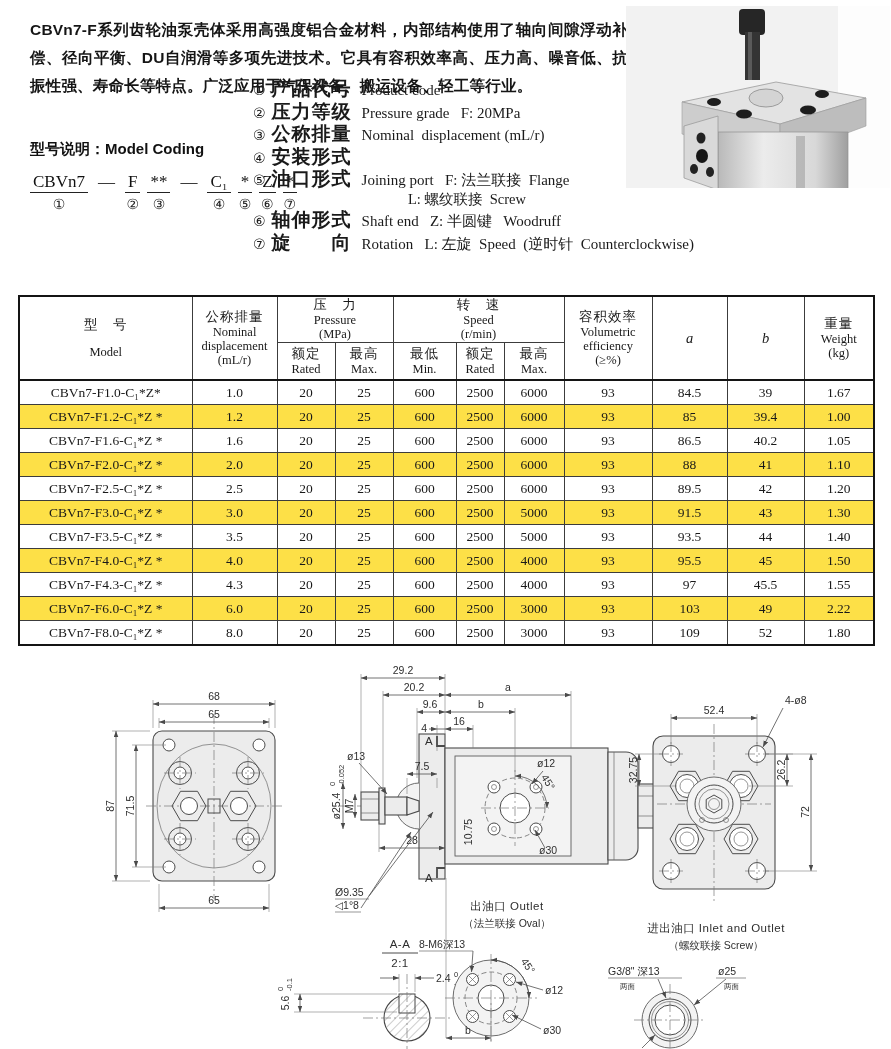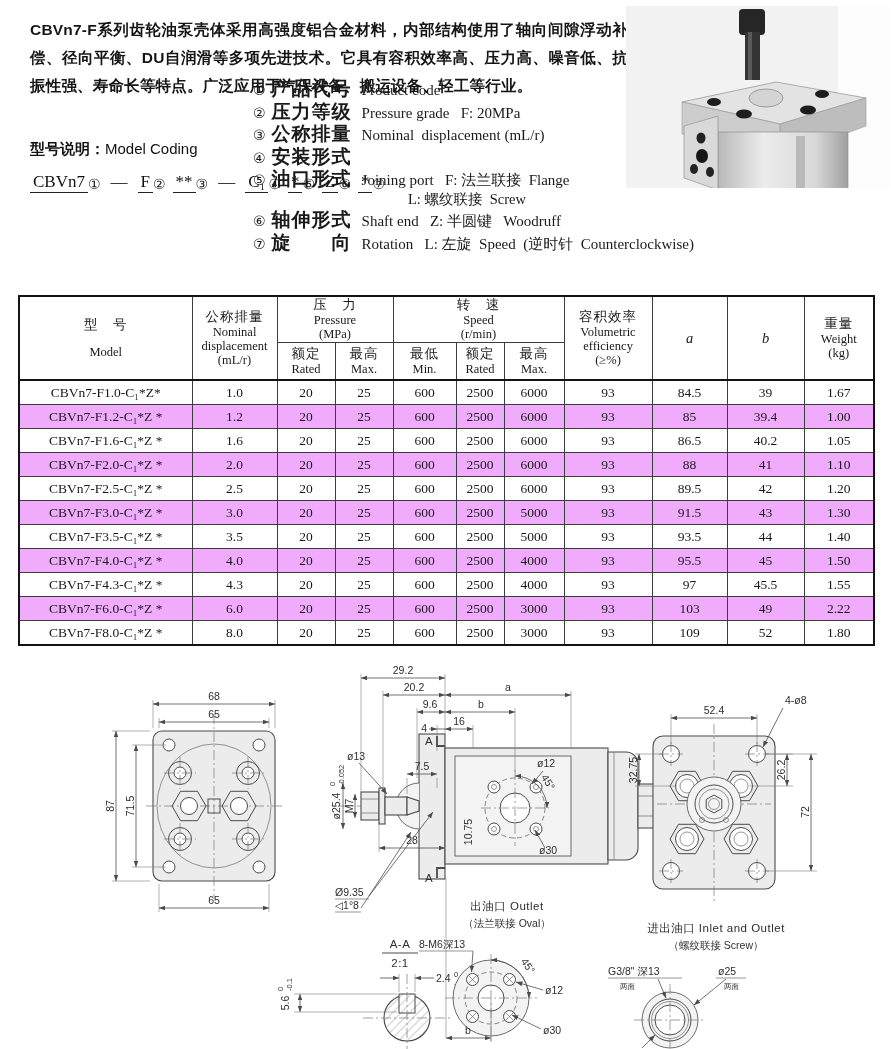--- a/index.html
+++ b/index.html
@@ -9,24 +9,24 @@
   
   .intro{position:absolute;left:30px;top:16px;width:598px;font-size:15.5px;
          font-weight:600;line-height:28px;letter-spacing:.2px;text-align:justify;color:#151515;}
 
   
   .photo{position:absolute;left:626px;top:6px;width:264px;height:182px;}
 
   
   .mc{position:absolute;left:30px;top:140px;}
   .mc-title{font-size:15px;font-weight:700;color:#111;}
-  .mc-title .en{font-weight:400;}
+  .mc-title .en{font-weight:700;}
   .mc-line{margin-top:13px;display:flex;align-items:flex-start;gap:7px;
            font-family:"Liberation Serif","DejaVu Serif",serif;font-size:17px;color:#111;}
-  .seg{display:flex;flex-direction:row;align-items:center;}
+  .seg{display:flex;flex-direction:column;align-items:center;}
   .seg .code{padding:0 3px;line-height:20px;white-space:pre;}
   .seg .code.u{border-bottom:1.2px solid #222;}
   .seg .num{font-size:14px;margin-top:5px;color:#222;line-height:14px;}
 
   
   .legend{position:absolute;left:253px;top:80px;width:480px;}
   .lg-item{margin-bottom:3px;}
   .lg-row{display:flex;align-items:baseline;line-height:17.5px;}
   .lg-num{font-size:14px;margin-right:6px;flex:0 0 auto;}
   .lg-zh{font-weight:700;font-size:19px;letter-spacing:1px;margin-right:10px;flex:0 0 auto;}
@@ -41,21 +41,21 @@
              border:2.5px solid #141414;}
   .spec th,.spec td{border:1px solid #3c3c3c;text-align:center;vertical-align:middle;padding:0;}
   .spec thead tr:first-child{height:46px;}
   .spec thead tr:last-child{height:38px;}
   .spec thead th{font-weight:normal;background:#fff;}
   .spec thead tr:last-child th,.spec th[rowspan]{border-bottom:2.5px solid #141414;}
   .hz{font-size:13.5px;letter-spacing:1px;line-height:16px;}
   .he{font-size:12.5px;line-height:14px;}
   .it{font-style:italic;font-size:14.5px;}
   .spec tbody td{font-size:13.5px;height:23px;}
-  .spec tbody tr.alt td{background:#f0abfc;}
+  .spec tbody tr.alt td{background:#fde047;}
 
   
   svg.draw{position:absolute;left:0;top:648px;}
   .ol{fill:#ececec;stroke:#4b4b4b;stroke-width:1.1;}
   .ol2{fill:#f3f3f3;stroke:#5c5c5c;stroke-width:.9;}
   .wh{fill:#fff;stroke:#4b4b4b;stroke-width:1;}
   .ln{fill:none;stroke:#4b4b4b;stroke-width:1;}
   .thin{fill:none;stroke:#6a6a6a;stroke-width:.7;}
   .cl{fill:none;stroke:#7a7a7a;stroke-width:.7;stroke-dasharray:10 3 2 3;}
   .dash{fill:none;stroke:#6a6a6a;stroke-width:.8;stroke-dasharray:5 3;}

